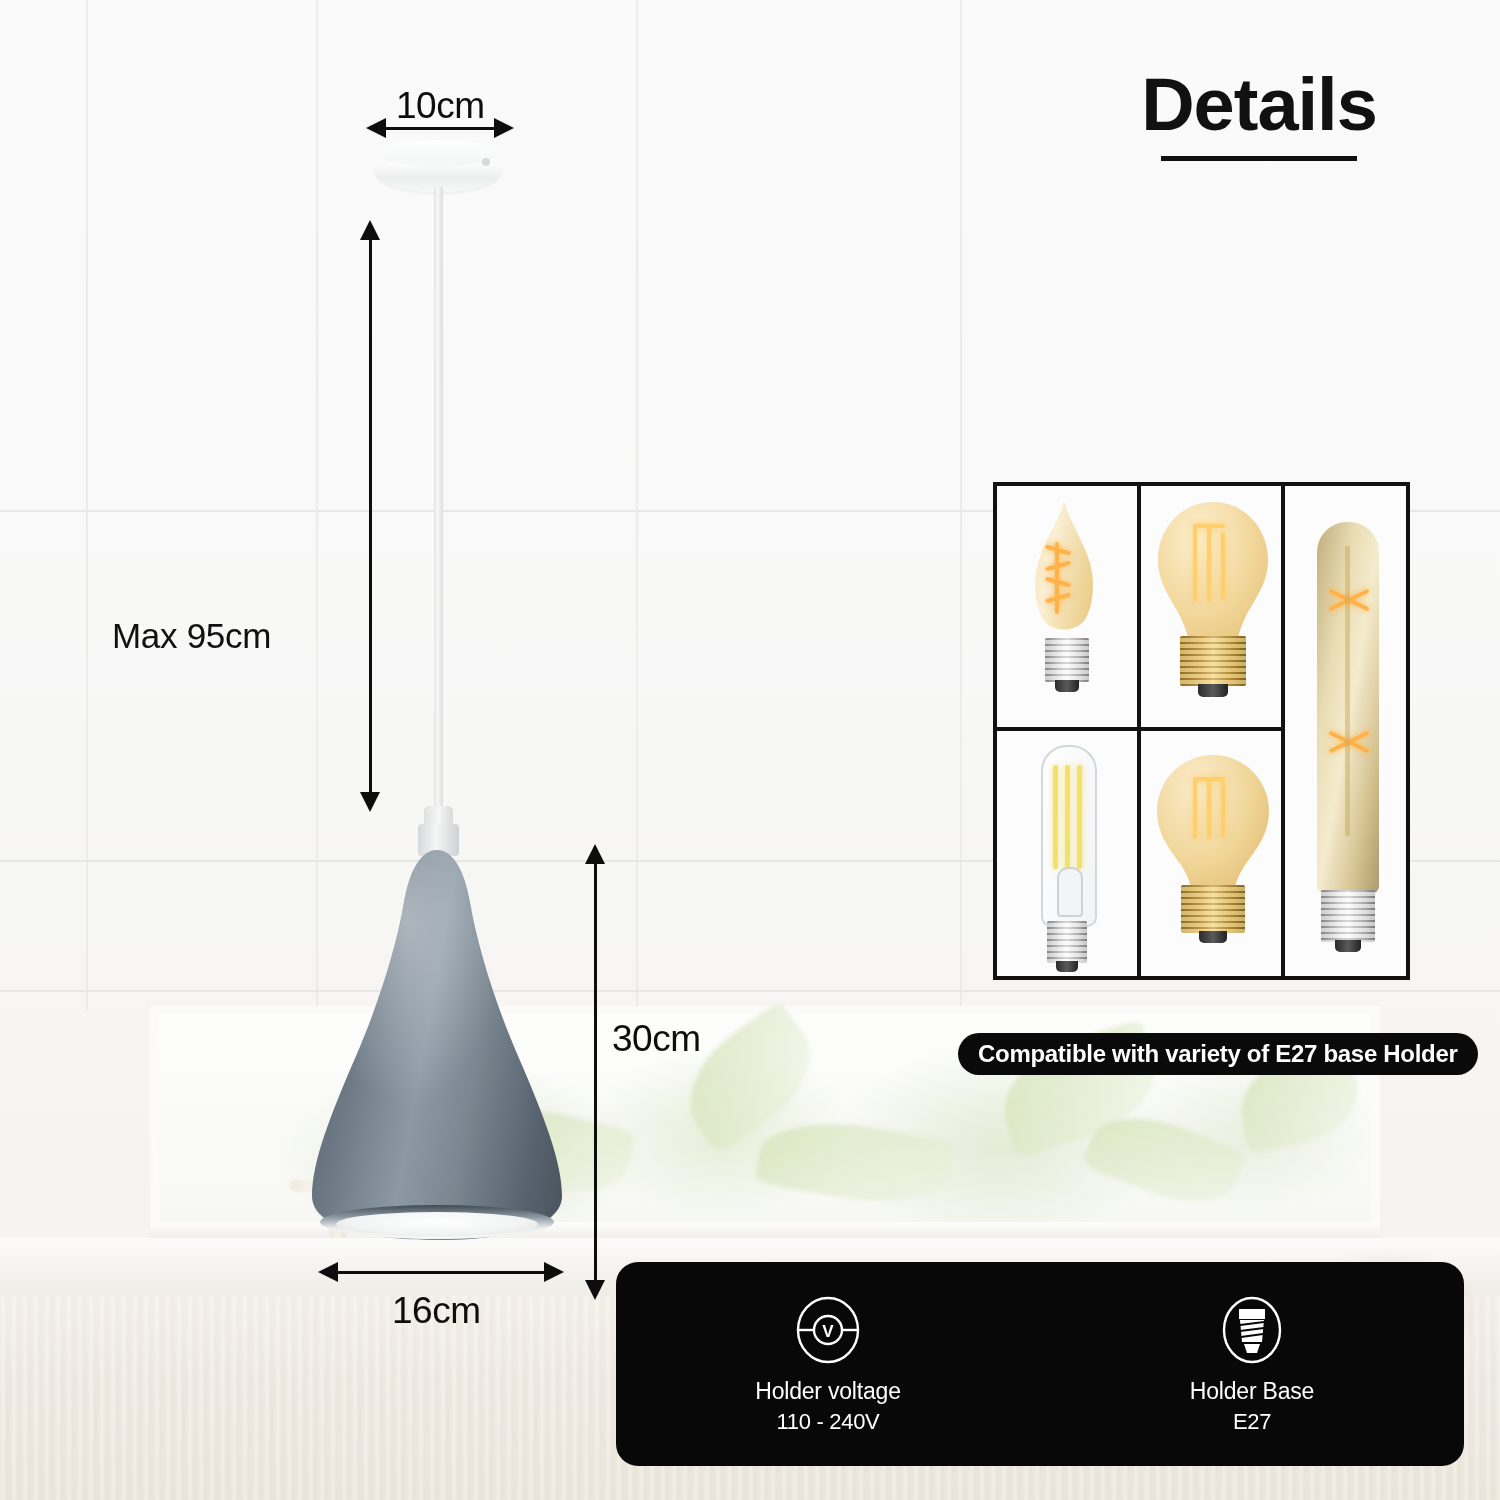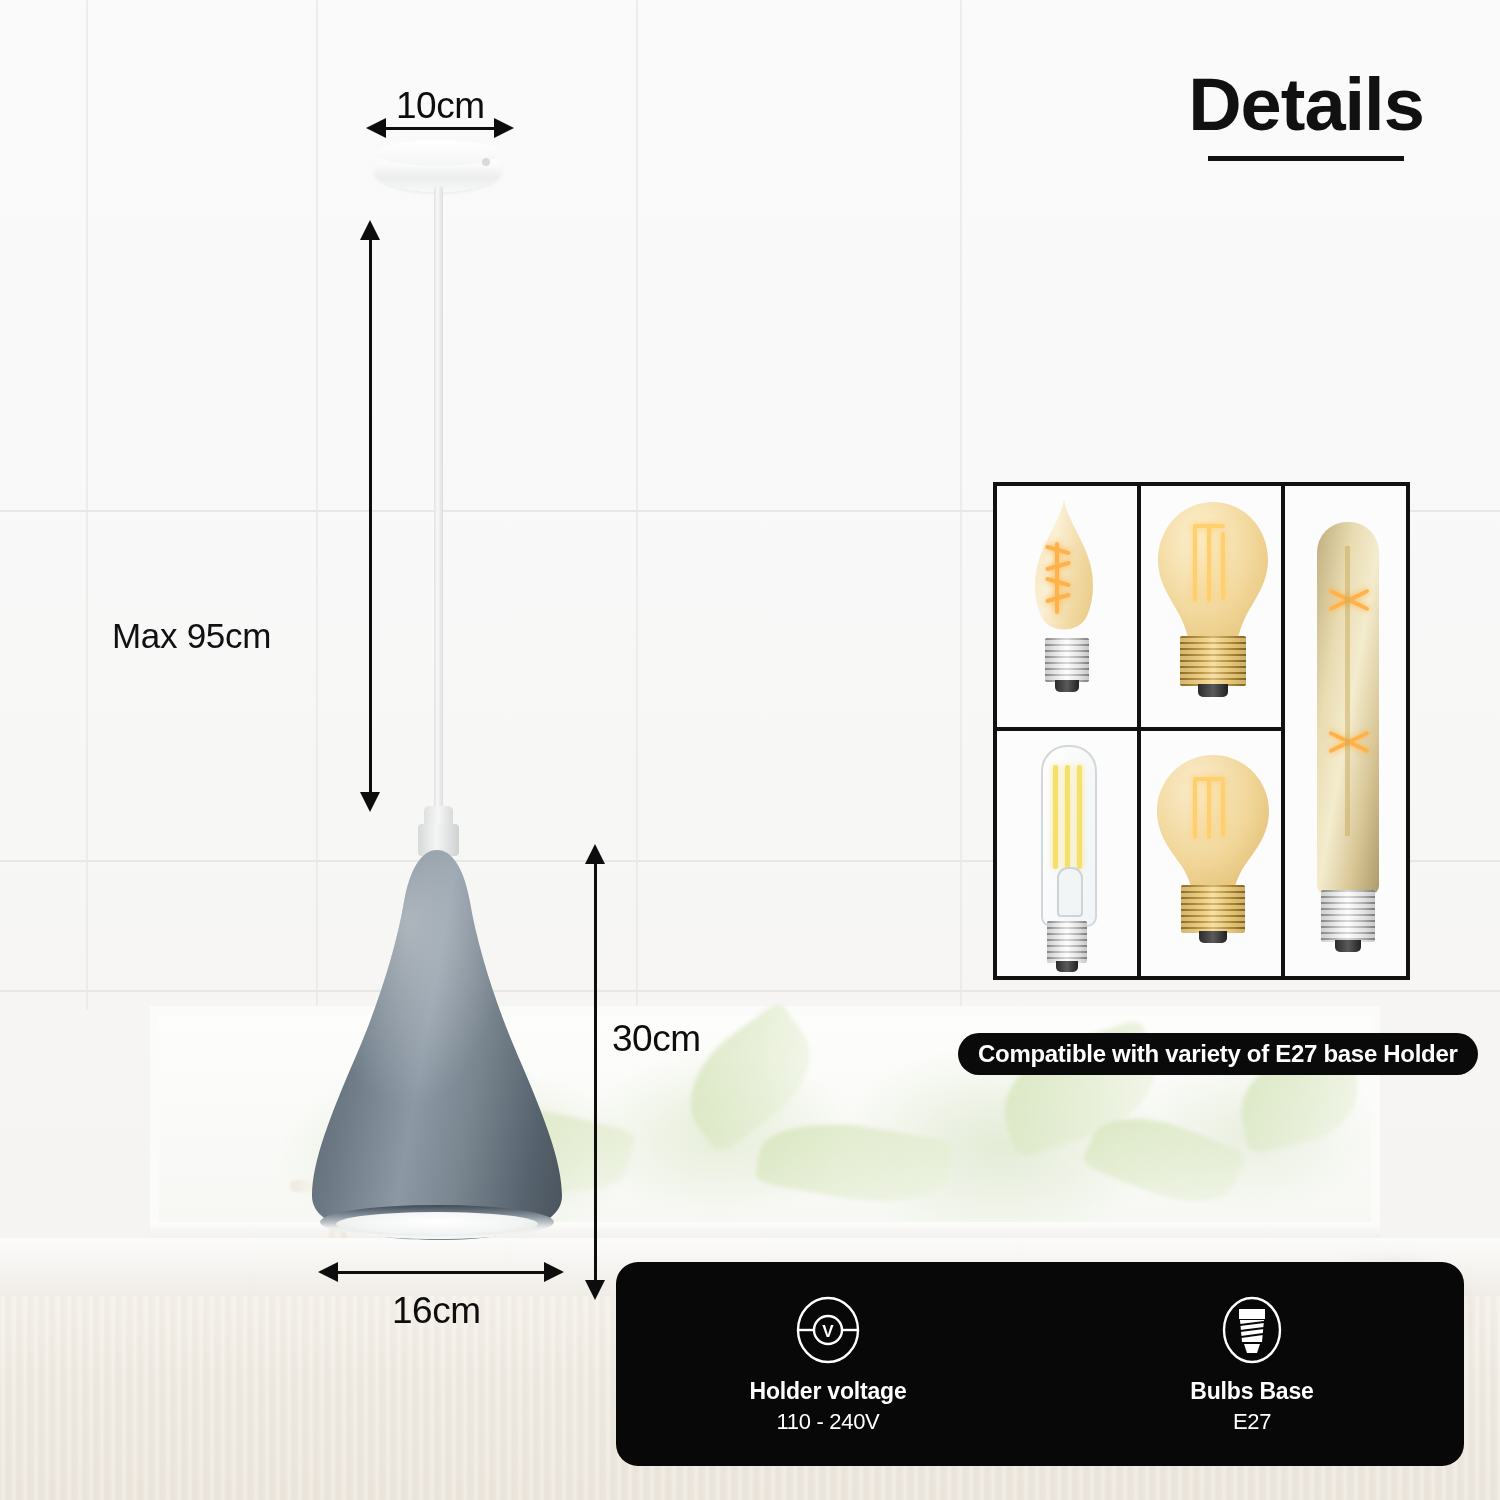--- a/index.html
+++ b/index.html
@@ -97,21 +97,21 @@
     position: absolute;
     right: 20px; top: 1250px;
     width: 180px; height: 120px;
     background: radial-gradient(ellipse at 50% 50%, rgba(214,170,180,0.55), rgba(255,255,255,0) 70%);
     filter: blur(4px);
   }
 
   
   .details-wrap {
     position: absolute;
-    left: 1176px; top: 68px;
+    left: 1129px; top: 68px;
     width: 260px;
     text-align: center;
   }
   .details-title {
     font-size: 74px;
     font-weight: 700;
     letter-spacing: -1px;
     color: #111111;
     line-height: 1;
   }
@@ -343,21 +343,21 @@
   }
   .spec-icon {
     height: 78px;
     margin-bottom: 8px;
     display: flex;
     align-items: center;
     justify-content: center;
   }
   .spec-label {
     font-size: 23px;
-    font-weight: 700;
+    font-weight: 400;
     letter-spacing: -0.2px;
     line-height: 1.25;
   }
   .spec-value {
     font-size: 22px;
     font-weight: 500;
     letter-spacing: -0.3px;
     line-height: 1.3;
     margin-top: 2px;
   }
@@ -525,20 +525,20 @@
         <svg width="78" height="78" viewBox="0 0 78 78" fill="none" stroke="#ffffff" stroke-width="2.4">
           <ellipse cx="39" cy="39" rx="28" ry="32"></ellipse>
           <rect x="26" y="18" width="26" height="10" fill="#ffffff" stroke="none"></rect>
           <path d="M27 29 h24 l-2 22 h-20 z" fill="#ffffff" stroke="none"></path>
           <path d="M31 53 h16 l-3 9 h-10 z" fill="#ffffff" stroke="none"></path>
           <line x1="27" y1="34" x2="51" y2="31" stroke="#080808" stroke-width="2"></line>
           <line x1="27" y1="40" x2="51" y2="37" stroke="#080808" stroke-width="2"></line>
           <line x1="28" y1="46" x2="50" y2="43" stroke="#080808" stroke-width="2"></line>
         </svg>
       </div>
-      <div class="spec-label">Bulbs Base</div>
+      <div class="spec-label">Holder Base</div>
       <div class="spec-value">E27</div>
     </div>
 
 
   </div>
 
 </div>
 
 </body></html>

